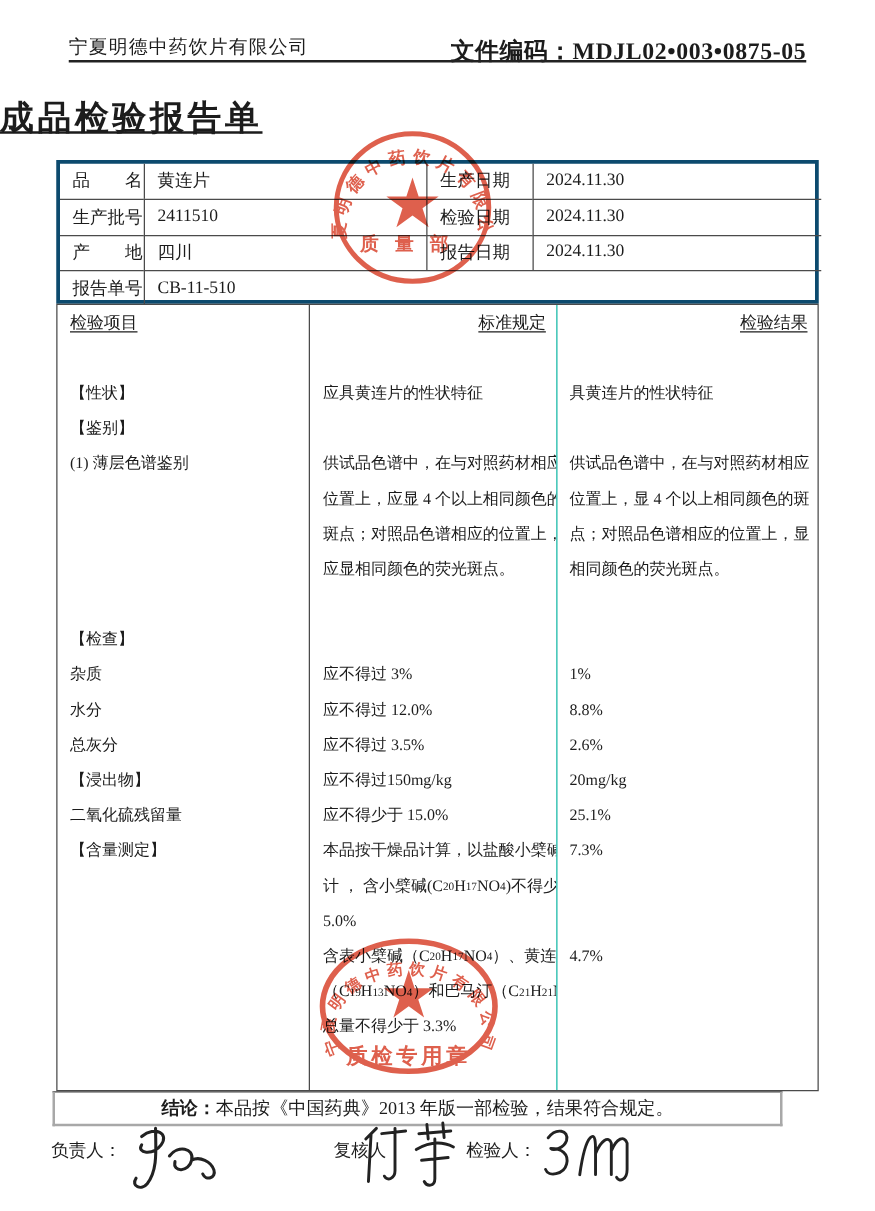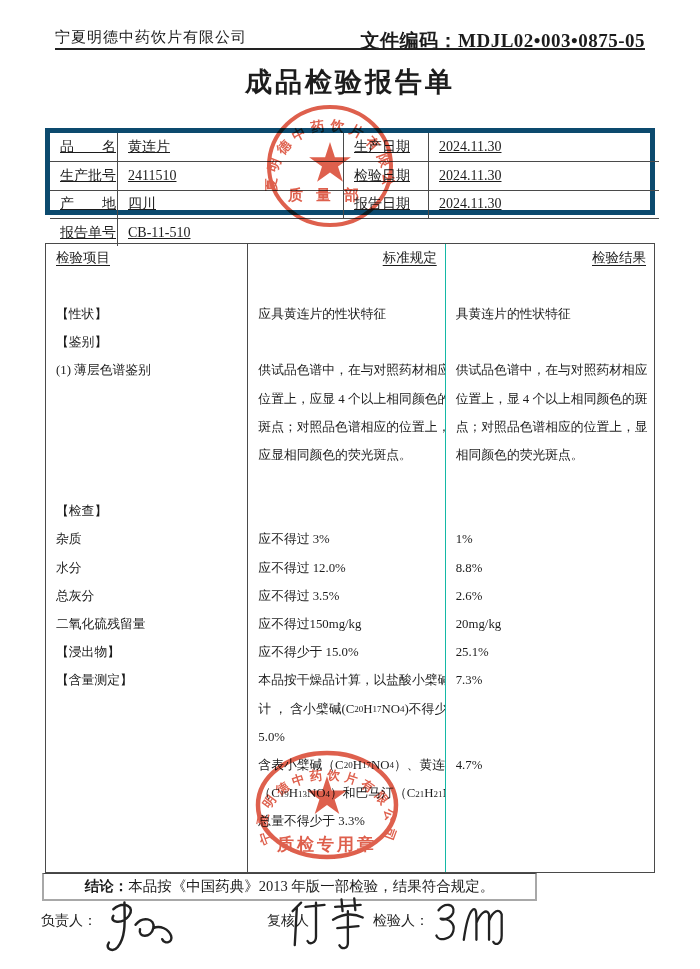--- a/index.html
+++ b/index.html
@@ -4,24 +4,24 @@
 <style>
   html,body{margin:0;padding:0;background:#ffffff;}
   body{width:700px;height:969px;position:relative;overflow:hidden;
        font-family:"Liberation Serif","DejaVu Serif",serif;color:#1c1c1c;}
   .abs{position:absolute;}
 
   
   .hdr-company{left:55px;top:28px;font-size:15px;letter-spacing:1px;}
   .hdr-code{right:55px;top:28px;font-size:19px;font-weight:bold;letter-spacing:.5px;}
   .hdr-rule{left:55px;top:48px;width:590px;border-bottom:2px solid #222;height:0;}
-  .doc-title{left:0;top:64px;width:700px;text-align:center;font-size:27px;font-weight:bold;letter-spacing:3px;}
-
-  
-  .info-table{left:45px;top:128px;width:610px;height:87px;border:5px solid #0c4a6e;box-sizing:border-box;text-decoration:underline;}
+  .doc-title{left:0;top:76px;width:700px;font-size:27px;font-weight:bold;letter-spacing:3px;text-decoration:underline;}
+
+  
+  .info-table{left:45px;top:128px;width:610px;height:115px;border:3px solid #0c4a6e;box-sizing:border-box;}
   .info-row{display:grid;grid-template-columns:67px 226px 85px 231px;height:28.3px;}
   .info-row.last{grid-template-columns:67px 542px;}
   .cell{display:flex;align-items:center;font-size:14px;box-sizing:border-box;
         border-top:1px solid #4a4a4a;border-left:1px solid #4a4a4a;padding-left:10px;white-space:nowrap;}
   .info-row:first-child .cell{border-top:none;}
   .cell:first-child{border-left:none;}
 
   
   .main-table{left:45px;top:243px;width:610px;height:630px;border:1px solid #4a4a4a;box-sizing:border-box;display:flex;}
   .mcol{box-sizing:border-box;overflow:hidden;}
@@ -29,21 +29,21 @@
   .mcol.c2{width:198px;border-left:1px solid #4a4a4a;}
   .mcol.c3{width:210px;border-left:1px solid #14b8a6;font-family:Liberation Serif, serif;}
   .line{height:28.2px;display:flex;align-items:center;padding:0 8px 0 10px;
         font-size:12.8px;white-space:nowrap;}
   .line sub{font-size:9px;line-height:0;}
   .mhead{justify-content:flex-start;}
   .c2 .mhead,.c3 .mhead{justify-content:flex-end;}
   .mhead span{text-decoration:underline;text-underline-offset:3px;font-size:13.5px;}
 
   
-  .conclusion-box{left:42px;top:873px;width:495px;height:28px;border:2px solid #a8a8a8;border-top:1px solid #444;
+  .conclusion-box{left:42px;top:873px;width:584px;height:28px;border:2px solid #a8a8a8;border-top:1px solid #444;
                   box-sizing:border-box;display:flex;align-items:center;justify-content:center;font-size:14.5px;white-space:nowrap;}
   .conclusion-box .lbl{font-weight:bold;}
 
   
   .sig-label{top:912px;font-size:14px;}
   .sig-svg{pointer-events:none;}
   .sig-svg path{stroke:#222;stroke-width:2.2;fill:none;stroke-linecap:round;stroke-linejoin:round;}
 
   
   .stamp{pointer-events:none;opacity:.85;mix-blend-mode:multiply;}
@@ -95,22 +95,22 @@
         <div class="line">【鉴别】</div>
         <div class="line">(1) 薄层色谱鉴别</div>
         <div class="line"></div>
         <div class="line"></div>
         <div class="line"></div>
         <div class="line"></div>
         <div class="line">【检查】</div>
         <div class="line">杂质</div>
         <div class="line">水分</div>
         <div class="line">总灰分</div>
+        <div class="line">【浸出物】</div>
         <div class="line">二氧化硫残留量</div>
-        <div class="line">【浸出物】</div>
         <div class="line">【含量测定】</div>
         <div class="line"></div>
         <div class="line"></div>
         <div class="line"></div>
         <div class="line"></div>
         <div class="line"></div>
         <div class="line"></div>
       </div>
   </div>
   <div class="mcol c2">

